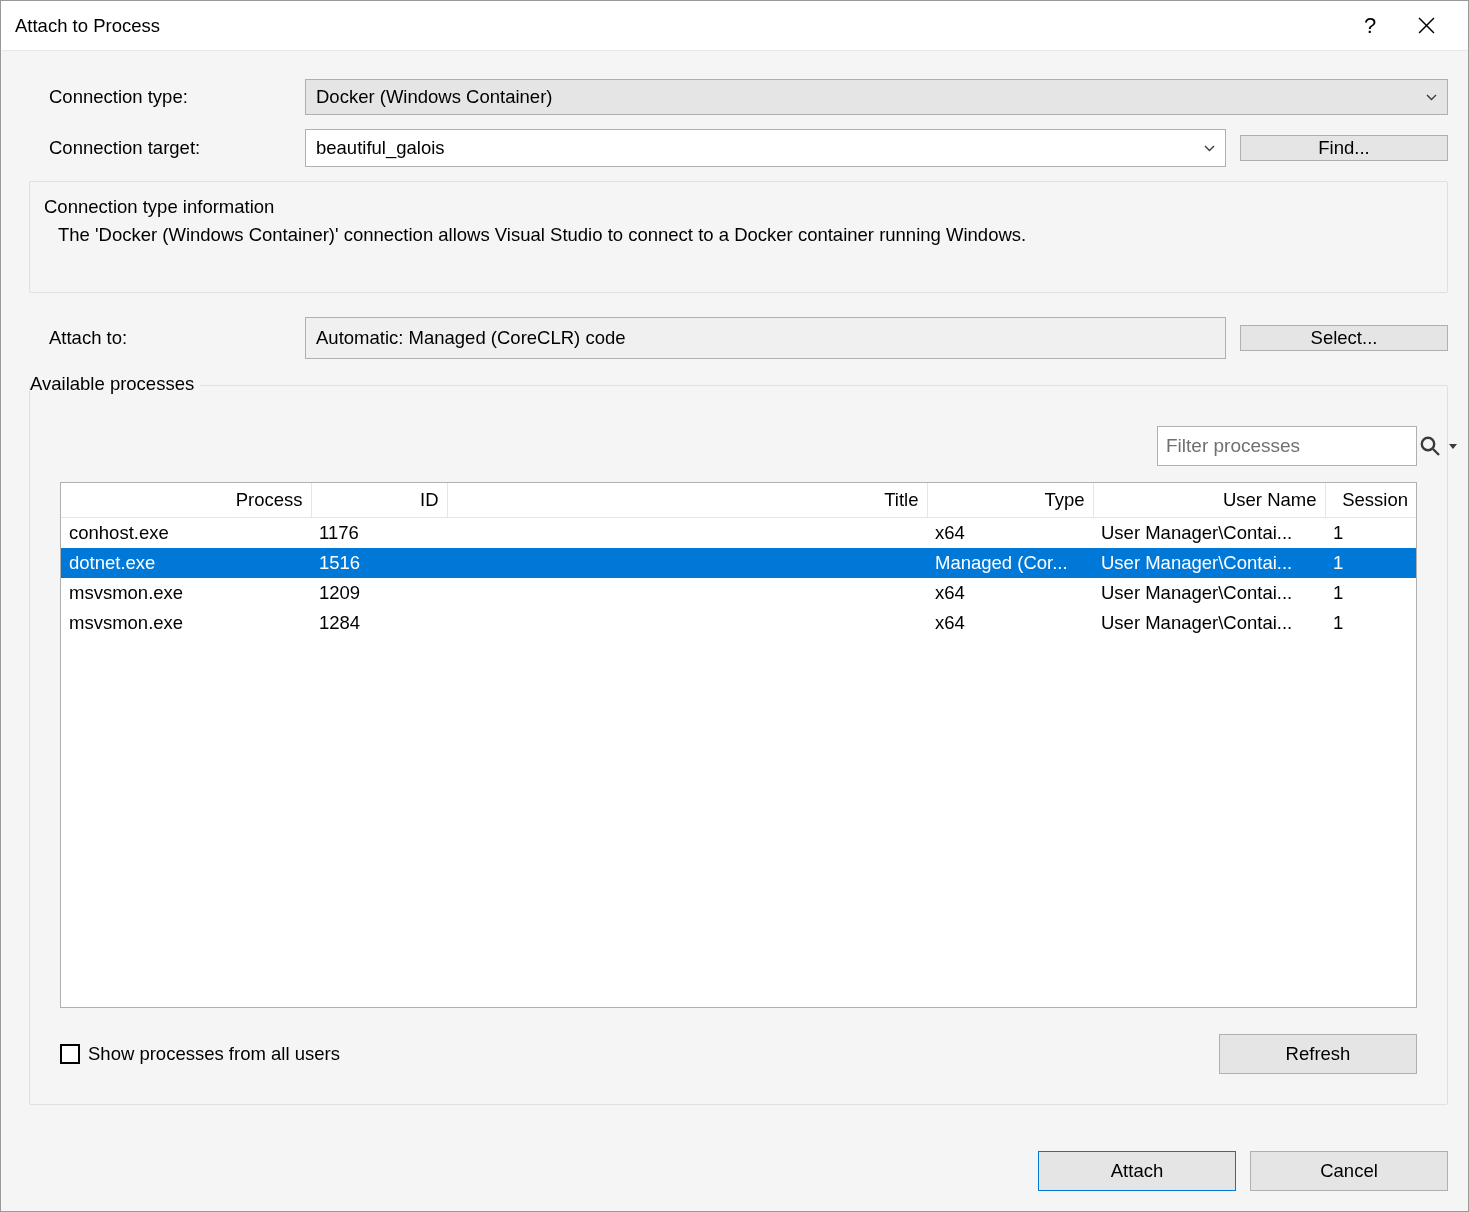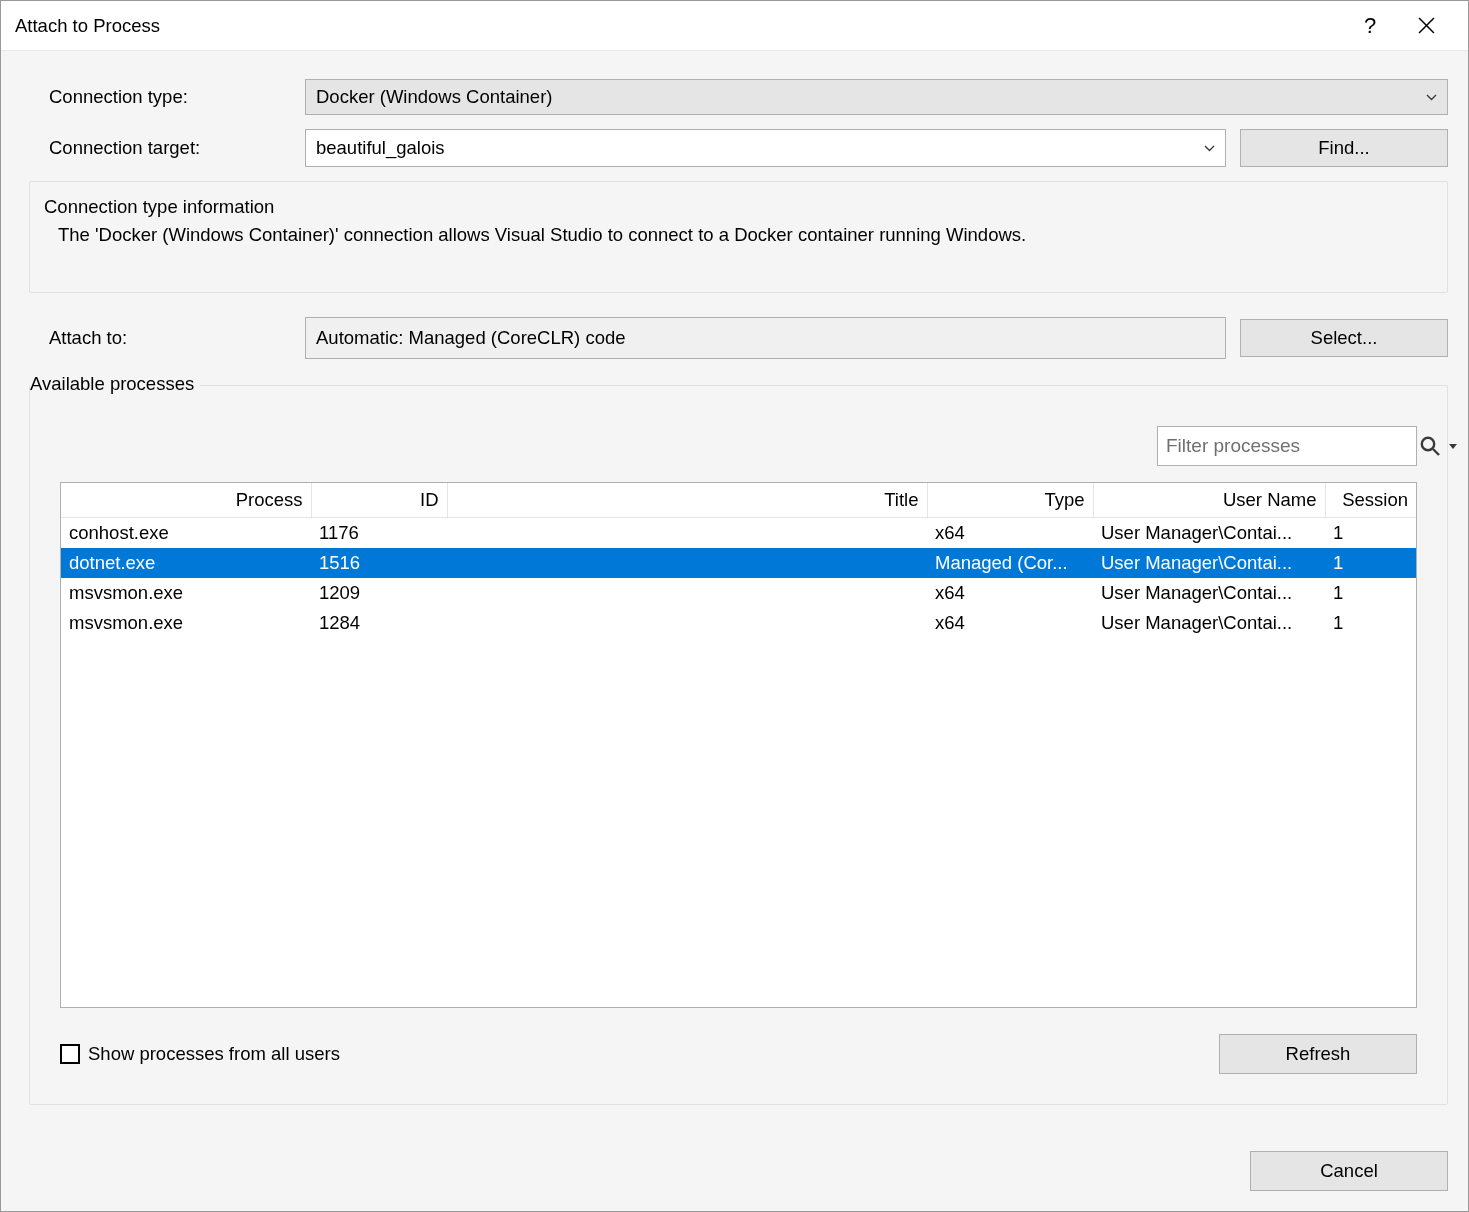--- a/index.html
+++ b/index.html
@@ -90,21 +90,21 @@
     background: #fff;
     border: 1px solid #b0b0b0;
     display: flex;
     align-items: center;
     padding: 0 10px;
     font-size: 18.5px;
     color: #000;
   }
   .combo-text { flex: 1; }
   .btn {
-    height: 38px;
+    height: 26px;
     min-width: 208px;
     background: #e5e5e5;
     border: 1px solid #b0b0b0;
     font-size: 18.5px;
     color: #000;
     display: flex;
     align-items: center;
     justify-content: center;
     margin-left: 14px;
   }
@@ -410,18 +410,21 @@
         <span>Show processes from all users</span>
       </label>
       <div style="flex:1"></div>
       <div class="btn small" style="margin-left:0;min-width:198px;height:40px;">
         <span>Refresh</span>
       </div>
     </div>
   </div>
 
   <div class="footer-btns">
+    <div class="btn primary">
+      <span>Attach</span>
+    </div>
     <div class="btn">
       <span>Cancel</span>
     </div>
   </div>
 
 </div>
 
 </body></html>

